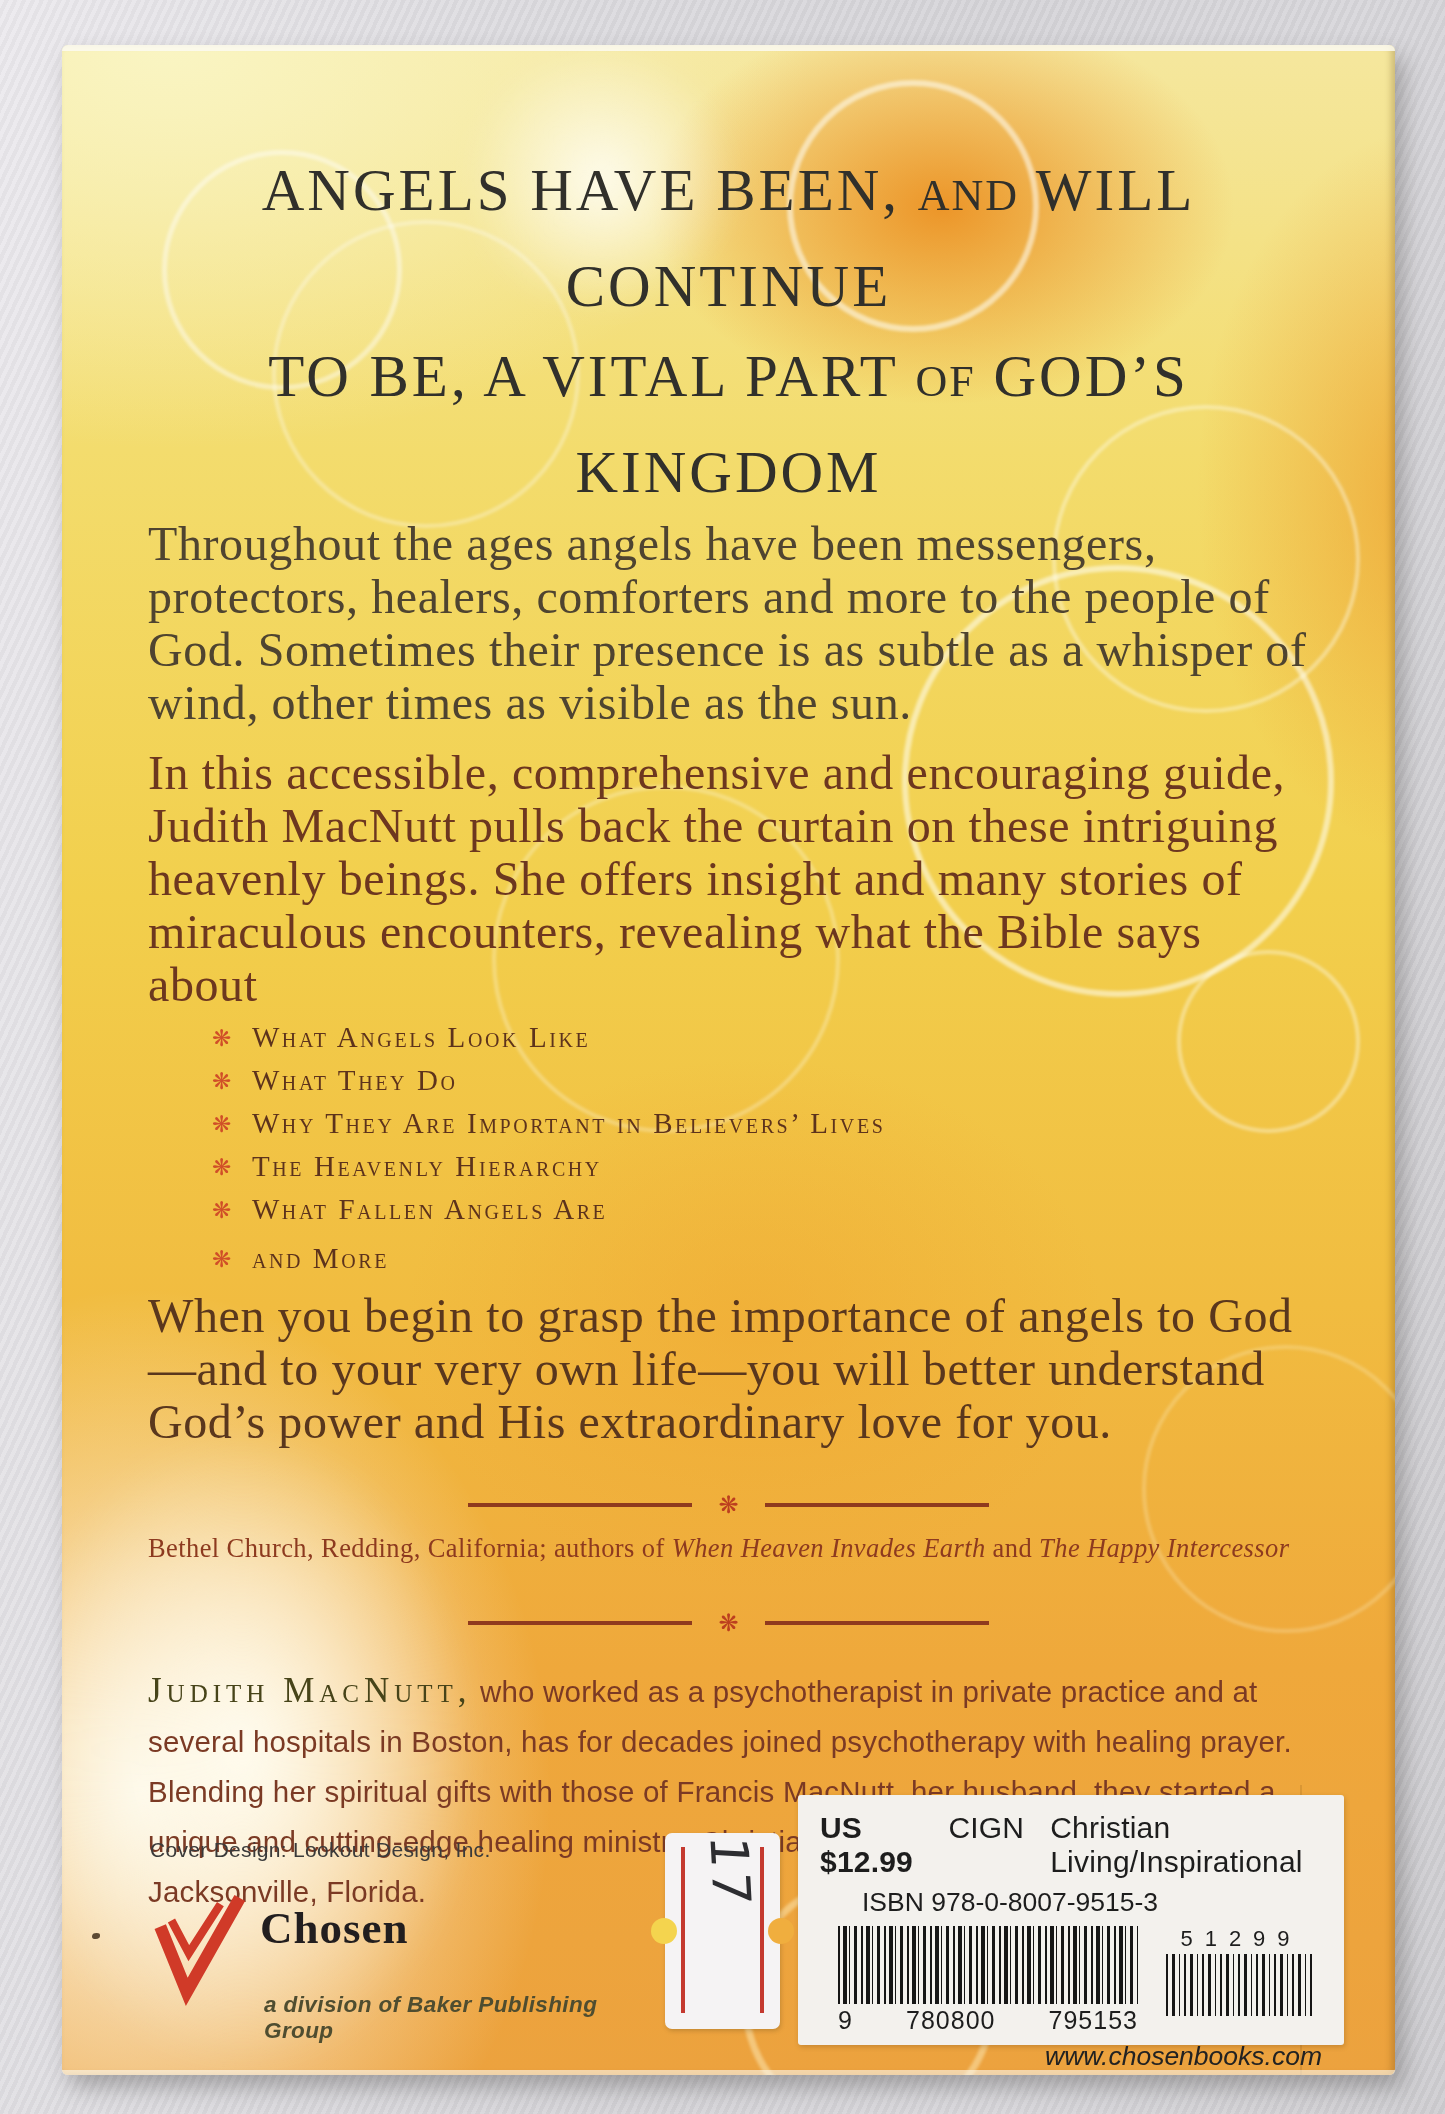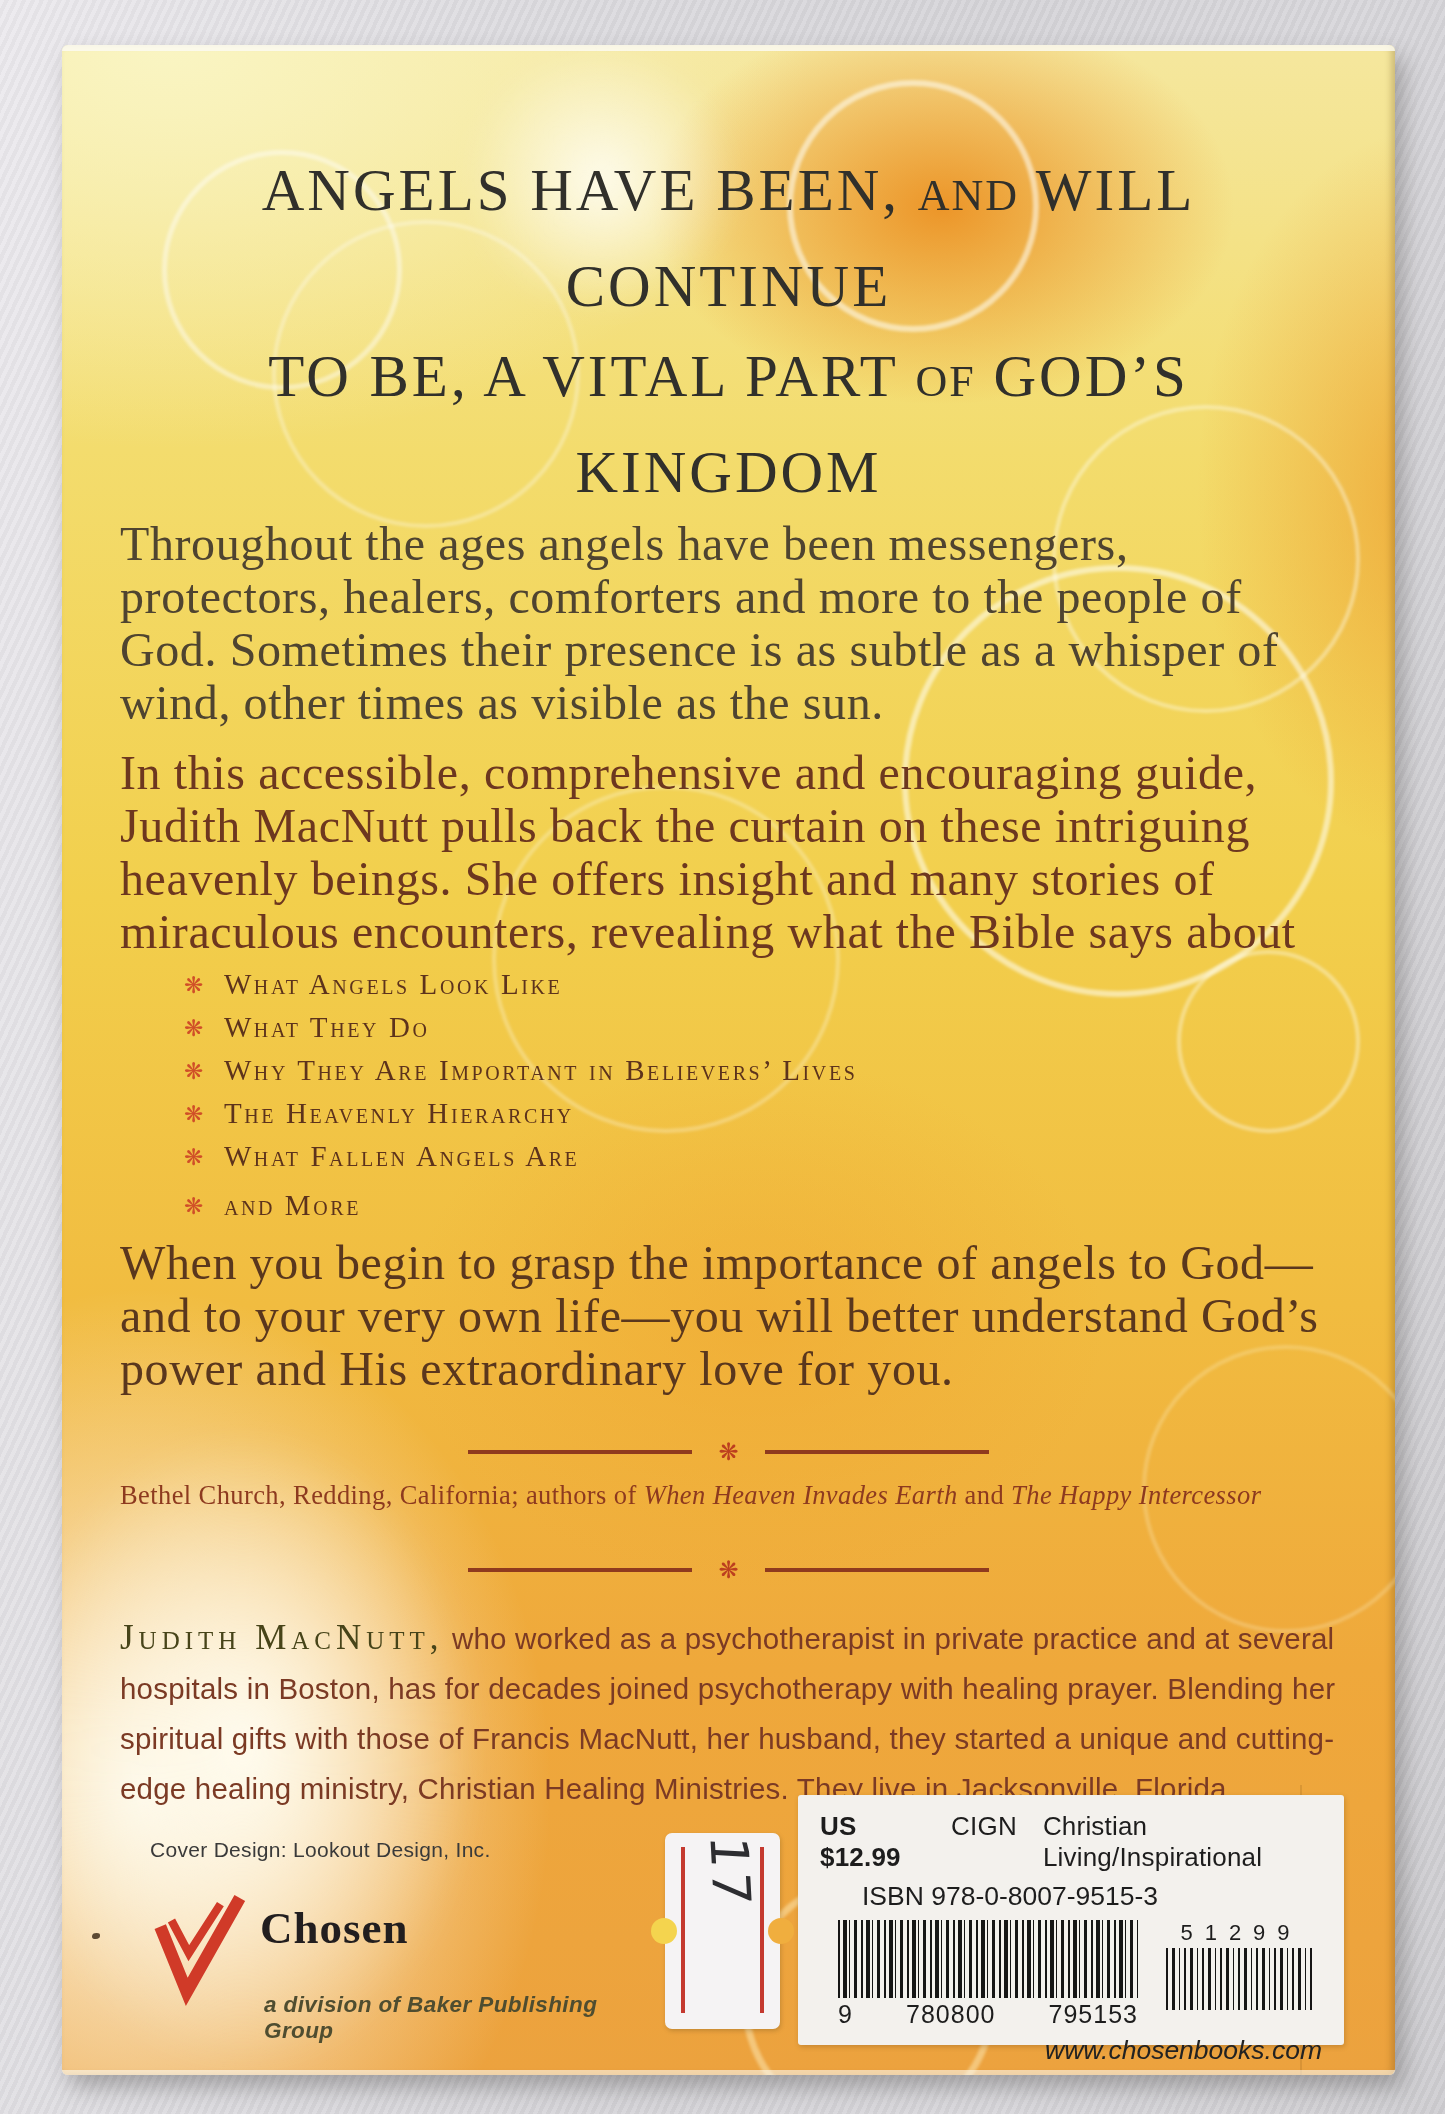--- a/index.html
+++ b/index.html
@@ -23,21 +23,21 @@
       linear-gradient(180deg,#f5e79e 0%,#f3dc6d 20%,#f2cf4c 42%,#f1bc40 62%,#efa83b 80%,#eca23e 100%);}
   .book::before{content:"";position:absolute;left:0;top:0;right:0;height:6px;background:rgba(252,250,242,.85);border-radius:6px 6px 0 0;}
   .book::after{content:"";position:absolute;left:0;bottom:0;right:0;height:5px;background:rgba(252,250,242,.6);border-radius:0 0 6px 6px;}
 
   .bokeh{position:absolute;inset:0;z-index:0;overflow:hidden;border-radius:6px;}
   .ring{position:absolute;border-radius:50%;border:4px solid rgba(255,255,255,.45);filter:blur(1.5px);}
   .blob{position:absolute;border-radius:50%;filter:blur(14px);}
   .crease{position:absolute;left:1238px;top:1740px;width:2px;height:290px;background:rgba(110,70,15,.16);}
   .speck{position:absolute;left:30px;top:1888px;width:8px;height:6px;background:#5d4a33;border-radius:60% 40% 55% 45%;}
 
-  .content{position:relative;z-index:1;padding:100px 58px 0;color:#50452d;}
+  .content{position:relative;z-index:1;padding:100px 86px 0;color:#50452d;}
 
   
   .headline{margin:0;text-align:center;font-size:59px;line-height:90px;font-weight:normal;
     letter-spacing:3px;color:#31302b;}
   .headline .sm{font-size:44px;letter-spacing:2px;}
 
   
   .para{margin:0;font-size:48px;line-height:53px;letter-spacing:.6px;}
   .p1{margin-top:0;color:#4f4430;}
   .p2{margin-top:17px;color:#6d371f;}
@@ -83,21 +83,21 @@
   .sticker .rline.r{right:16px;}
   .sticker .notch{position:absolute;width:26px;height:26px;border-radius:50%;top:85px;}
   .sticker .notch.l{left:-14px;background:#f4d44e;}
   .sticker .notch.r{right:-14px;background:#f0ae3e;}
   .sticker .num{position:absolute;left:30px;top:8px;font-family:"DejaVu Sans",sans-serif;font-size:52px;
     color:#2d2d31;transform:rotate(87deg) skewX(-6deg);transform-origin:center;letter-spacing:2px;}
 
   .bcbox{position:absolute;z-index:2;left:736px;top:1750px;width:546px;height:250px;background:#f3f1ed;
     border-radius:3px;box-shadow:1px 2px 5px rgba(90,60,15,.25);
     font-family:"Liberation Sans",sans-serif;color:#1d1d1d;padding:16px 22px;box-sizing:border-box;}
-  .bcrow1{display:flex;gap:26px;font-size:26px;letter-spacing:.2px;}
+  .bcrow1{display:flex;gap:26px;font-size:30px;letter-spacing:.2px;}
   .bcrow1 .price{font-weight:bold;}
   .isbn{margin:8px 0 0 42px;font-size:26.5px;}
   .bcarea{display:flex;margin-top:8px;align-items:flex-start;}
   .ean{width:300px;margin-left:18px;}
   .bars-main{height:78px;
     background:repeating-linear-gradient(90deg,#161616 0 2px,#f3f1ed 2px 5px,#161616 5px 9px,#f3f1ed 9px 11px,#161616 11px 12px,#f3f1ed 12px 16px,#161616 16px 19px,#f3f1ed 19px 23px);}
   .ean-digits{display:flex;justify-content:space-between;font-size:25px;margin-top:2px;letter-spacing:1px;}
   .addon{width:150px;margin-left:28px;}
   .addon-digits{font-size:22px;letter-spacing:12px;text-align:center;margin-bottom:2px;}
   .bars-addon{height:62px;

